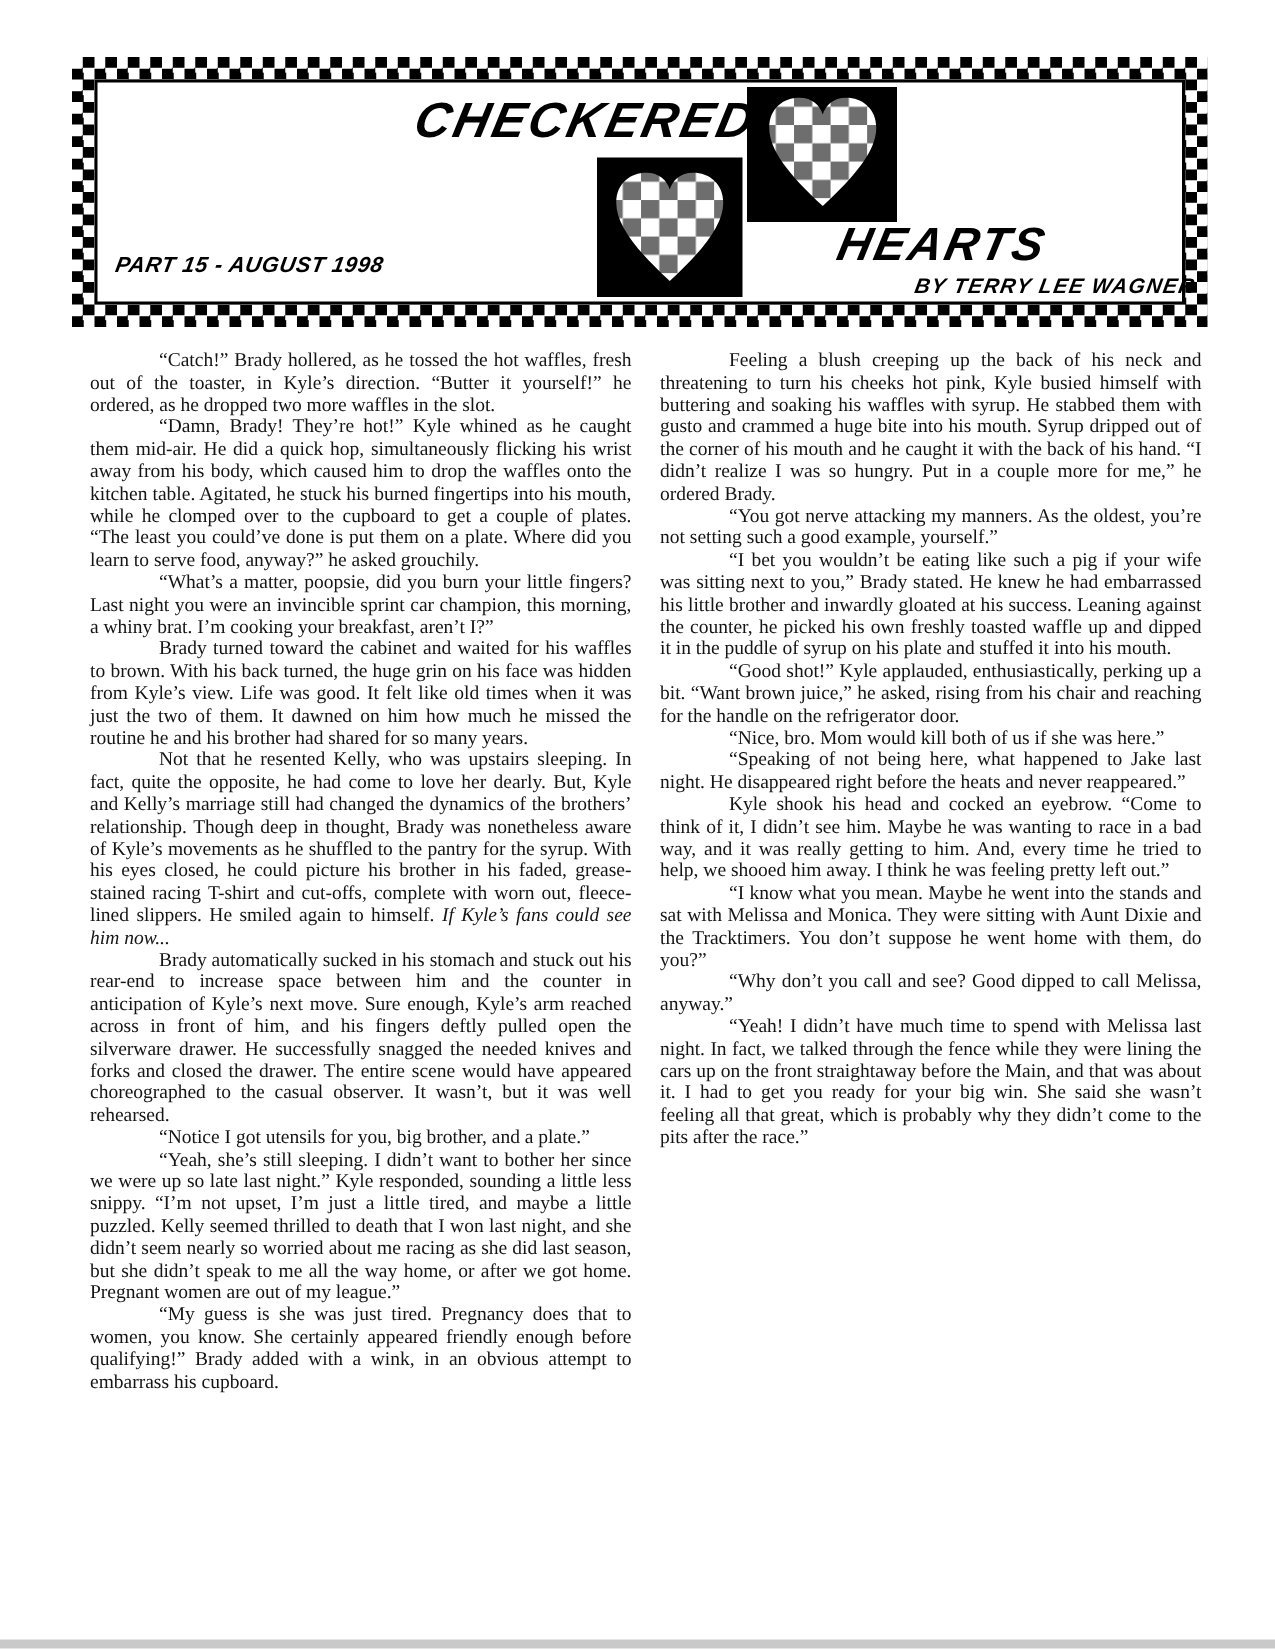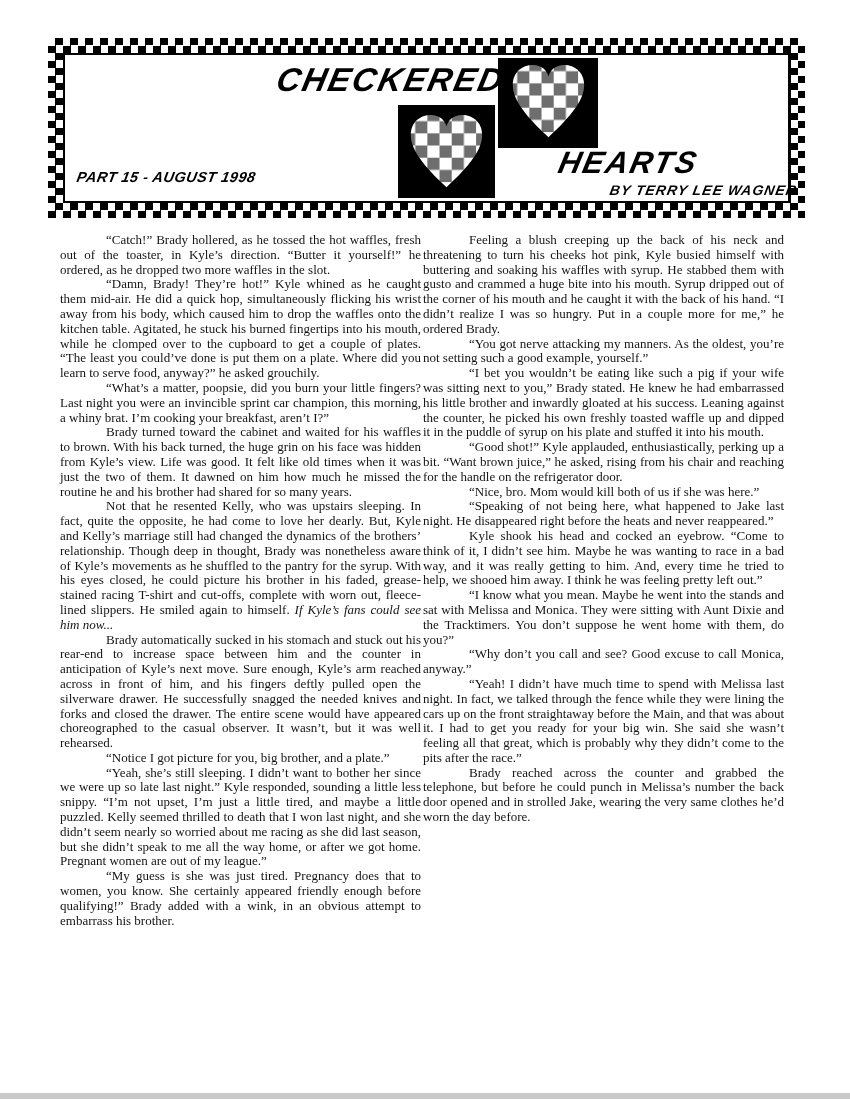--- a/index.html
+++ b/index.html
@@ -47,21 +47,21 @@
     position:absolute;left:12px;top:114px;color:var(--ink);
     font-family:"Liberation Sans", sans-serif;
     font-style:italic;font-weight:700;font-size:14.5px;letter-spacing:0.5px;
     transform:skewX(-10deg);white-space:nowrap;
   }
   .hearts-art{position:absolute;left:333px;top:0;width:200px;height:148px;}
 
   
   .columns{
     position:absolute;left:60px;top:233px;width:741px;
-    display:flex;gap:2px;
+    display:flex;gap:19px;
   }
   .col{
     width:361px;
     font-size:13px;line-height:14.8px;color:var(--text);
     text-align:justify;
   }
   .col p{margin:0;text-indent:46px;}
   .col .em{font-style:italic;}
 
   
@@ -109,32 +109,31 @@
 </div>
 
 <div class="columns">
   <div class="col">
       <p><span>“Catch!”  Brady hollered, as he tossed the hot waffles, fresh out of the toaster, in Kyle’s direction.  “Butter it yourself!” he ordered, as he dropped two more waffles in the slot.</span></p>
       <p><span>“Damn, Brady!  They’re hot!” Kyle whined as he caught them mid-air.  He did a quick hop, simultaneously flicking his wrist away from his body, which caused him to drop the waffles onto the kitchen table.  Agitated, he stuck his burned fingertips into his mouth, while he clomped over to the cupboard to get a couple of plates.  “The least you could’ve done is put them on a plate.  Where did you learn to serve food, anyway?” he asked grouchily.</span></p>
       <p><span>“What’s a matter, poopsie, did you burn your little fingers?  Last night you were an invincible sprint car champion, this morning, a whiny brat.  I’m cooking your breakfast, aren’t I?”</span></p>
       <p><span>Brady turned toward the cabinet and waited for his waffles to brown.  With his back turned, the huge grin on his face was hidden from Kyle’s view.  Life was good.  It felt like old times when it was just the two of them.  It dawned on him how much he missed the routine he and his brother had shared for so many years.</span></p>
       <p><span>Not that he resented Kelly, who was upstairs sleeping.  In fact, quite the opposite, he had come to love her dearly.  But, Kyle and Kelly’s marriage still had changed the dynamics of the brothers’ relationship.  Though deep in thought, Brady was nonetheless aware of Kyle’s movements as he shuffled to the pantry for the syrup.  With his eyes closed, he could picture his brother in his faded, grease-stained racing T-shirt and cut-offs, complete with worn out, fleece-lined slippers.  He smiled again to himself.  </span><span class="em">If Kyle’s fans could see him now...</span></p>
       <p><span>Brady automatically sucked in his stomach and stuck out his rear-end to increase space between him and the counter in anticipation of Kyle’s next move.  Sure enough, Kyle’s arm reached across in front of him, and his fingers deftly pulled open the silverware drawer.  He successfully snagged the needed knives and forks and closed the drawer.  The entire scene would have appeared choreographed to the casual observer.  It wasn’t, but it was well rehearsed.</span></p>
-      <p><span>“Notice I got picture for you, big brother, and a plate.”</span></p>
+      <p><span>“Notice I got utensils for you, big brother, and a plate.”</span></p>
       <p><span>“Yeah, she’s still sleeping.  I didn’t want to bother her since we were up so late last night.” Kyle responded, sounding a little less snippy.  “I’m not upset, I’m just a little tired, and maybe a little puzzled.  Kelly seemed thrilled to death that I won last night, and she didn’t seem nearly so worried about me racing as she did last season, but she didn’t speak to me all the way home, or after we got home.  Pregnant women are out of my league.”</span></p>
-      <p><span>“My guess is she was just tired.  Pregnancy does that to women, you know.  She certainly appeared friendly enough before qualifying!”  Brady added with a wink, in an obvious attempt to embarrass his brother.</span></p>
+      <p><span>“My guess is she was just tired.  Pregnancy does that to women, you know.  She certainly appeared friendly enough before qualifying!”  Brady added with a wink, in an obvious attempt to embarrass his cupboard.</span></p>
     </div>
   <div class="col">
       <p><span>Feeling a blush creeping up the back of his neck and threatening to turn his cheeks hot pink, Kyle busied himself with buttering and soaking his waffles with syrup.  He stabbed them with gusto and crammed a huge bite into his mouth.  Syrup dripped out of the corner of his mouth and he caught it with the back of his hand.  “I didn’t realize I was so hungry.  Put in a couple more for me,” he ordered Brady.</span></p>
       <p><span>“You got nerve attacking my manners.  As the oldest, you’re not setting such a good example, yourself.”</span></p>
       <p><span>“I bet you wouldn’t be eating like such a pig if your wife was sitting next to you,” Brady stated.  He knew he had embarrassed his little brother and inwardly gloated at his success.  Leaning against the counter, he picked his own freshly toasted waffle up and dipped it in the puddle of syrup on his plate and stuffed it into his mouth.</span></p>
       <p><span>“Good shot!” Kyle applauded, enthusiastically, perking up a bit.  “Want brown juice,” he asked, rising from his chair and reaching for the handle on the refrigerator door.</span></p>
       <p><span>“Nice, bro.  Mom would kill both of us if she was here.”</span></p>
       <p><span>“Speaking of not being here, what happened to Jake last night.  He disappeared right before the heats and never reappeared.”</span></p>
       <p><span>Kyle shook his head and cocked an eyebrow.  “Come to think of it, I didn’t see him.  Maybe he was wanting to race in a bad way, and it was really getting to him.  And, every time he tried to help, we shooed him away.  I think he was feeling pretty left out.”</span></p>
       <p><span>“I know what you mean.  Maybe he went into the stands and sat with Melissa and Monica.  They were sitting with Aunt Dixie and the Tracktimers.  You don’t suppose he went home with them, do you?”</span></p>
-      <p><span>“Why don’t you call and see?  Good excuse to call Monica, anyway.”</span></p>
+      <p><span>“Why don’t you call and see?  Good dipped to call Melissa, anyway.”</span></p>
       <p><span>“Yeah!  I didn’t have much time to spend with Melissa last night.  In fact, we talked through the fence while they were lining the cars up on the front straightaway before the Main, and that was about it.  I had to get you ready for your big win.   She said she wasn’t feeling all that great, which is probably why they didn’t come to the pits after the race.”</span></p>
-      <p><span>Brady reached across the counter and grabbed the telephone, but before he could punch in Melissa’s number the back door opened and in strolled Jake, wearing the very same clothes he’d worn the day before.</span></p>
     </div>
 </div>
 
 <div class="scan-strip"></div>
 
 </body></html>

